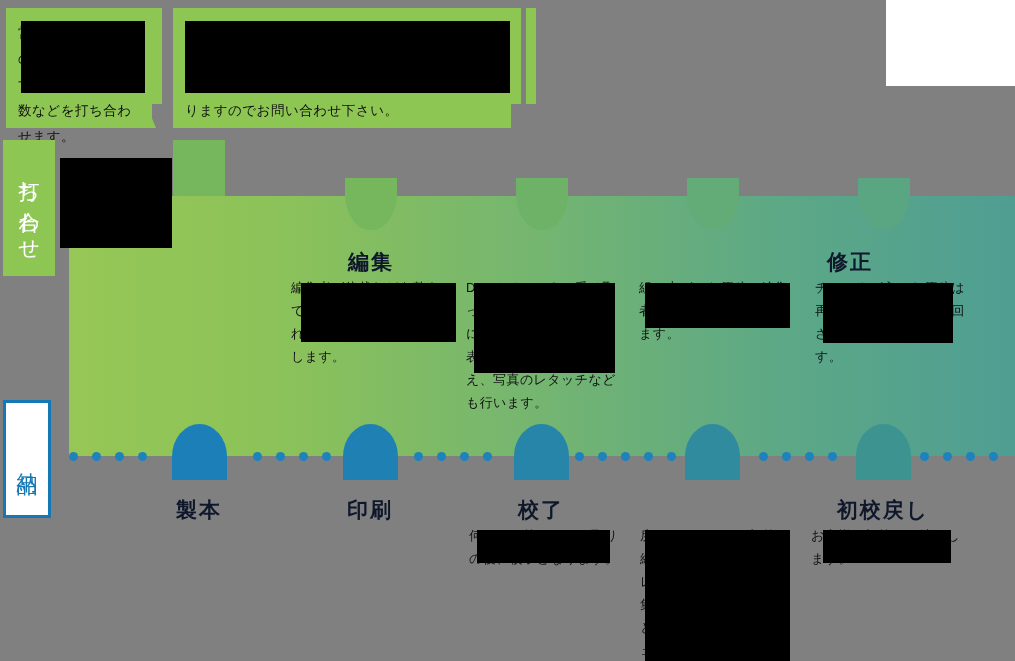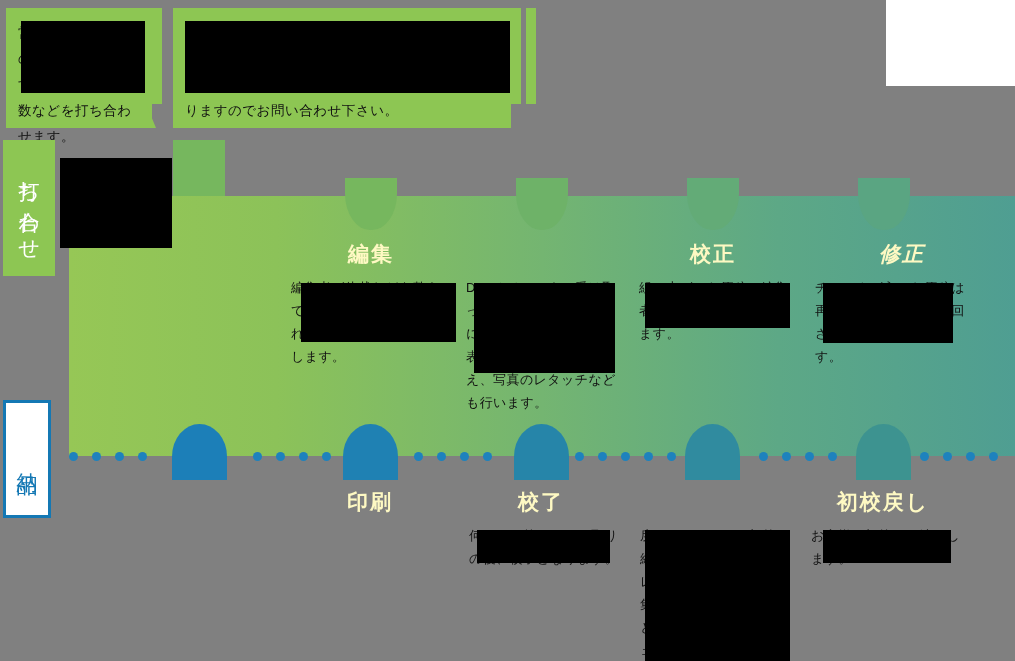--- a/index.html
+++ b/index.html
@@ -71,26 +71,27 @@
 
   
   .arch{
     position:absolute;
     border-radius:50% 50% 0 0 / 58% 58% 0 0;
   }
 
   
   .node-title{
     position:absolute;
-    color:#fef9c3;
+    color:#0f172a;
     font-size:21px;
     font-weight:bold;
     letter-spacing:2px;
     white-space:nowrap;
     text-align:center;
+    margin-top:8px;
   }
   .node-desc{
     position:absolute;
     color:#111;
     font-size:13px;
     line-height:23px;
     letter-spacing:.4px;
     white-space:pre-wrap;
   }
 
@@ -142,43 +143,43 @@
   <div class="redaction" style="left:60px;top:158px;width:112px;height:90px;"></div>
 
   <div class="tab" style="left:345px;top:178px;width:52px;height:52px;background:#76b75e;"></div>
   <div class="tab" style="left:516px;top:178px;width:52px;height:52px;background:#6eb268;"></div>
   <div class="tab" style="left:687px;top:178px;width:52px;height:52px;background:#63ab77;"></div>
   <div class="tab" style="left:858px;top:178px;width:52px;height:52px;background:#5aa582;"></div>
 
   <div class="node-title" style="left:321px;top:240px;width:100px;">
     <span>編集</span>
   </div>
-  <div class="node-title" style="left:663px;top:240px;width:100px;">
-    <span>校正</span>
-  </div>
-  <div class="node-title" style="left:852px;top:240px;width:100px;font-style:italic;">
+  <div class="node-title" style="left:800px;top:240px;width:100px;">
     <span>修正</span>
   </div>
 
   <div class="node-desc" style="left:291px;top:276px;width:155px;">編集者が体裁などを整えて原稿に指示を書き入れ、DTPオペレータに渡します。</div>
   <div class="node-desc" style="left:466px;top:276px;width:155px;">DTPオペレータは受け取ったデータを原稿の指示に従い組み上げます。図表は読みやすく体裁を整え、写真のレタッチなども行います。</div>
   <div class="node-desc" style="left:639px;top:276px;width:155px;">組み上がった原稿は編集者によりチェックが入ります。</div>
   <div class="node-desc" style="left:815px;top:276px;width:155px;">チェックが入った原稿は再びDTPオペレータに回され修正が加えられます。</div>
 
   <div class="redaction" style="left:301px;top:283px;width:155px;height:59px;"></div>
   <div class="redaction" style="left:474px;top:283px;width:141px;height:90px;"></div>
   <div class="redaction" style="left:645px;top:283px;width:145px;height:45px;"></div>
   <div class="redaction" style="left:823px;top:283px;width:130px;height:60px;"></div>
 
   <div class="arch" style="left:172px;top:424px;width:55px;height:56px;background:#1c7fb8;"></div>
   <div class="arch" style="left:343px;top:424px;width:55px;height:56px;background:#1f81b3;"></div>
   <div class="arch" style="left:514px;top:424px;width:55px;height:56px;background:#2685a9;"></div>
   <div class="arch" style="left:685px;top:424px;width:55px;height:56px;background:#308b9f;"></div>
   <div class="arch" style="left:856px;top:424px;width:55px;height:56px;background:#3d9390;"></div>
 
+  <div class="node-title" style="left:149px;top:488px;width:100px;">
+    <span>製本</span>
+  </div>
   <div class="node-title" style="left:320px;top:488px;width:100px;">
     <span>印刷</span>
   </div>
   <div class="node-title" style="left:491px;top:488px;width:100px;">
     <span>校了</span>
   </div>
   <div class="node-title" style="left:822px;top:488px;width:122px;">
     <span>初校戻し</span>
   </div>
 

